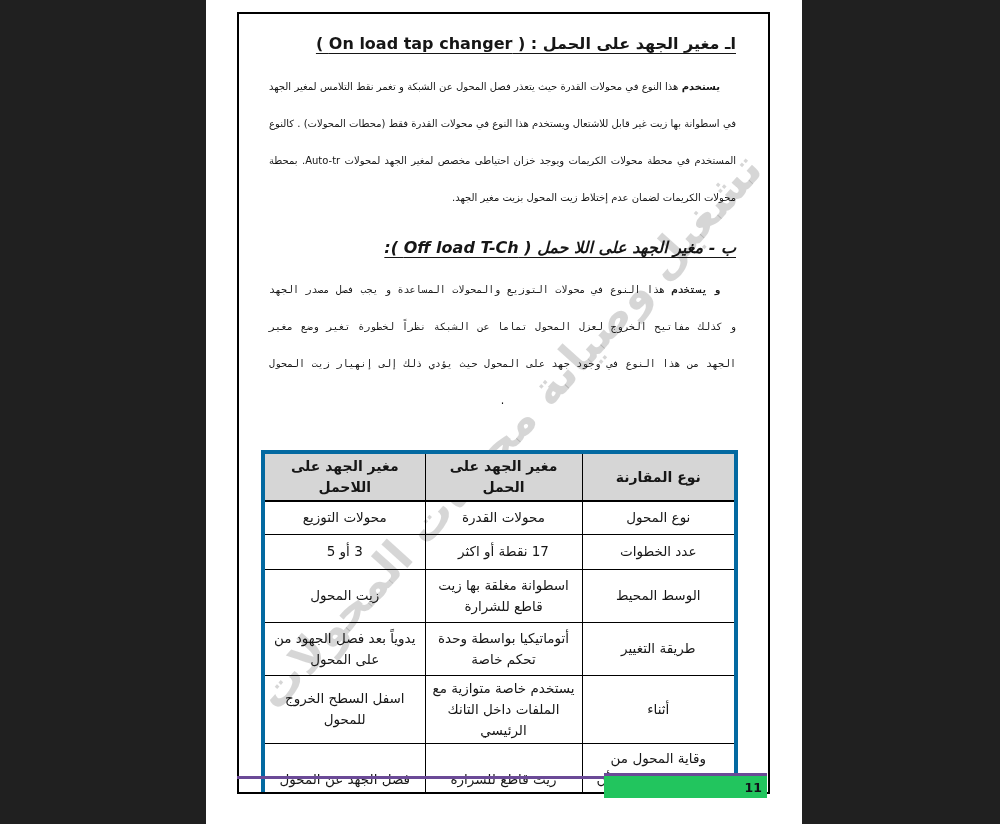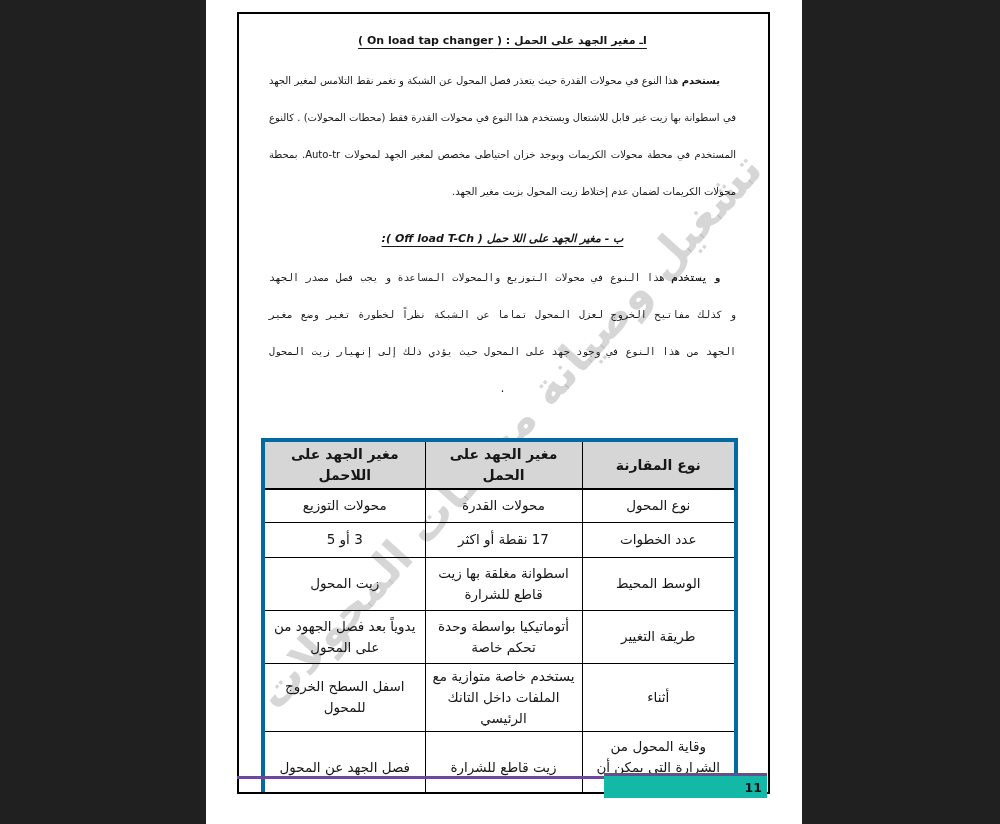--- a/index.html
+++ b/index.html
@@ -19,22 +19,22 @@
 
   
   .watermark { position:absolute; left:-120px; top:390px; width:780px;
                transform:rotate(-48deg); transform-origin:center;
                direction:rtl; text-align:center; white-space:nowrap;
                font-size:46px; font-weight:bold; color:rgba(0,0,0,0.16);
                letter-spacing:2px; pointer-events:none; }
 
   .doc { position:relative; direction:rtl; color:#161616; }
 
-  .h-title { margin:20px 32px 0 30px; font-size:11px; font-weight:bold;
-             text-align:center; text-decoration:underline; text-underline-offset:4px; }
+  .h-title { margin:20px 32px 0 30px; font-size:16px; font-weight:bold;
+             text-align:right; text-decoration:underline; text-underline-offset:4px; }
   .h2 { margin-top:22px;font-style:italic; }
 
   .para { margin:15px 32px 0 30px; font-size:10px; line-height:37px;
           text-align:justify; text-indent:16px; }
   .para .lead { font-weight:bold; }
   .para-2 { text-align-last:center;font-family:Liberation Mono, monospace; }
 
   
   .tbl-wrap { margin:30px 30px 0 30px; position:relative; }
   table.cmp { direction:rtl; border-collapse:collapse; width:473px;
@@ -46,21 +46,21 @@
   table.cmp tbody tr:nth-child(1){ height:33px; }
   table.cmp tbody tr:nth-child(2){ height:35px; }
   table.cmp tbody tr:nth-child(3){ height:53px; }
   table.cmp tbody tr:nth-child(4){ height:53px;padding-left:44px; }
   table.cmp tbody tr:nth-child(5){ height:53px; }
   table.cmp tbody tr:nth-child(6){ height:75px; }
 
   
   .footer-rule { position:absolute; left:-2px; bottom:13px; width:371px; height:3px; background:#6b4a97; }
   .footer-block { position:absolute; right:1px; bottom:-6px; width:163px; height:25px;
-                  background:#14b8a6; border-top:3px solid #6b4a97;
+                  background:#22c55e; border-top:3px solid #6b4a97;
                   text-align:right; }
   .page-num { display:inline-block; padding:1px 5px 0 0; font-size:12.5px; font-weight:bold;
               color:#101018; line-height:21px; }
 </style>
 </head>
 <body>
 
 <div class="screen">
   <div class="canvas">
     <div class="page">

